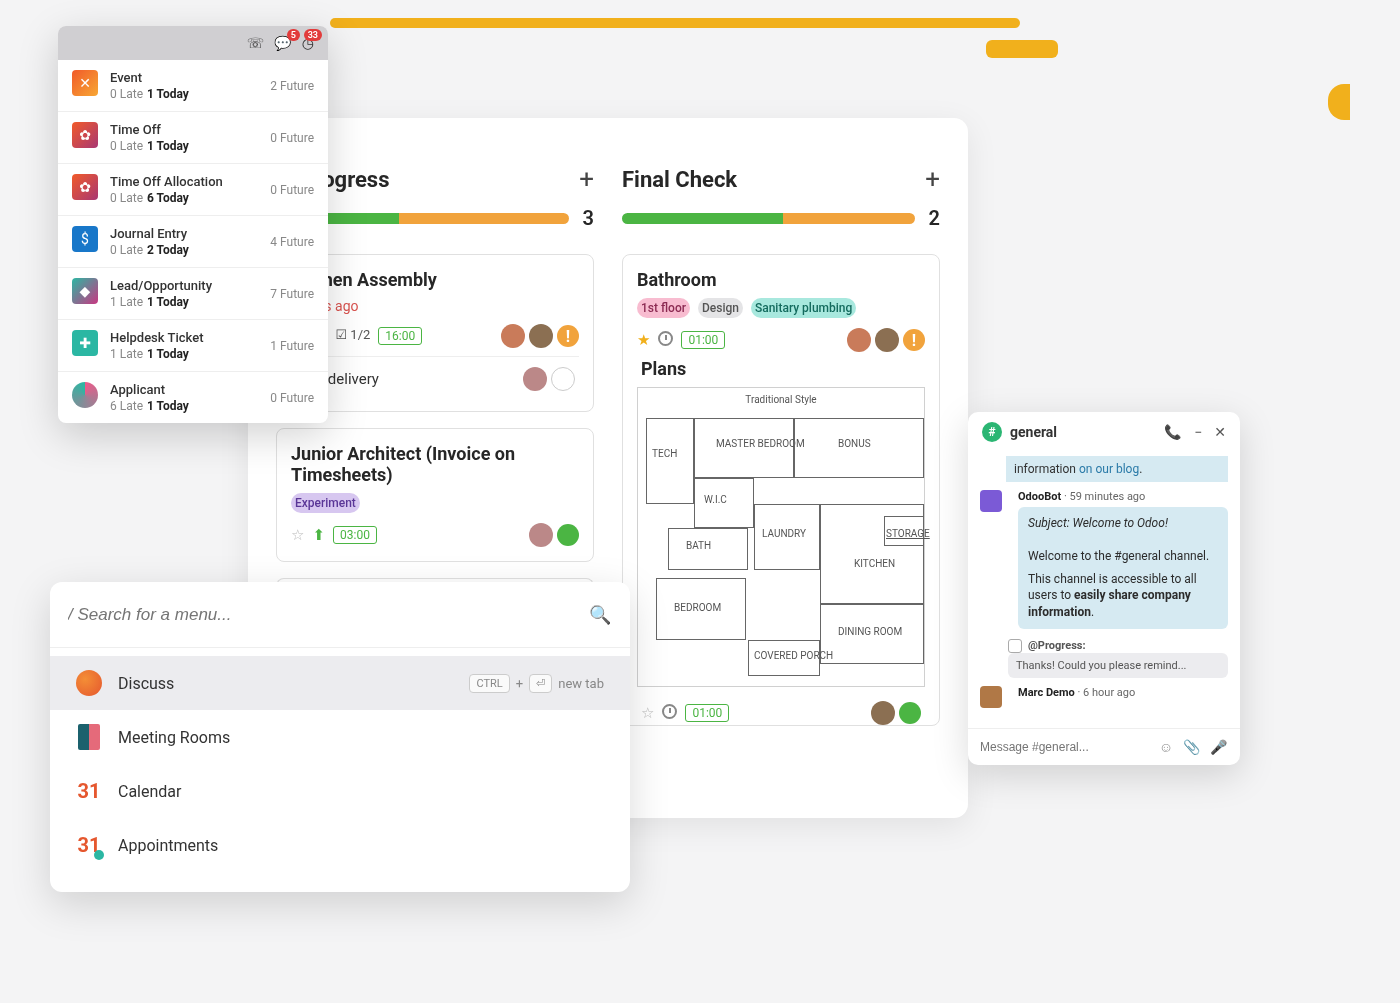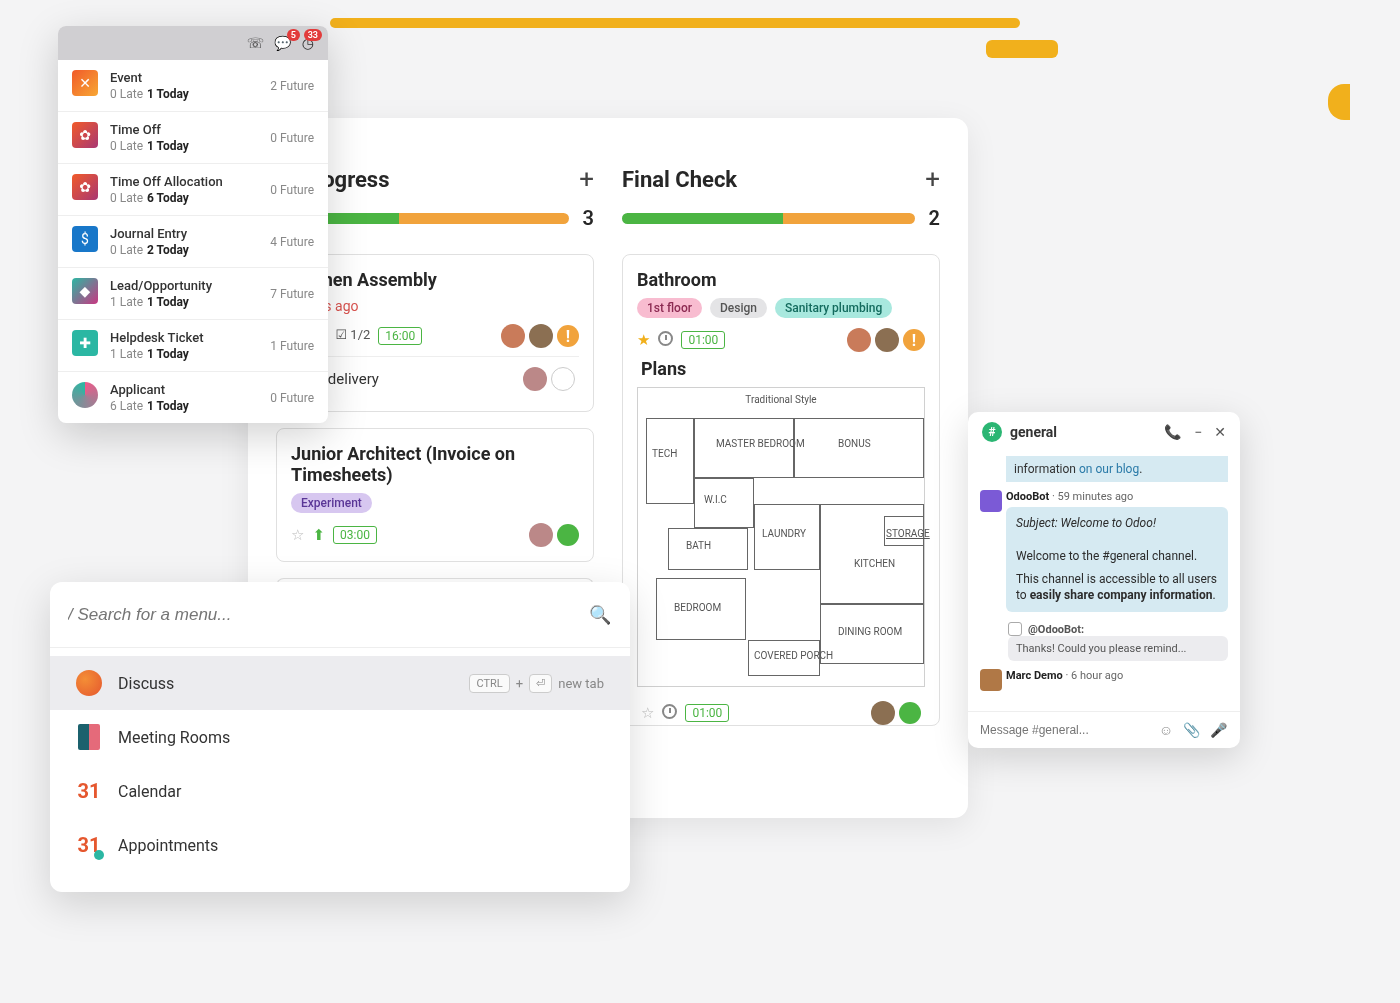--- a/index.html
+++ b/index.html
@@ -114,21 +114,21 @@
     color: #d9534f;
   }
   .tags-row {
     display: flex;
     gap: 8px;
     flex-wrap: wrap;
     margin-bottom: 10px;
   }
   .tag {
     font-size: 12px;
-    padding: 3px 10px;
+    padding: 3px 4px;
     border-radius: 12px;
     font-weight: 500;
   }
   .tag-pink   { background: #f8bcd0; color: #8c2a52; }
   .tag-grey   { background: #e4e4e6; color: #555; }
   .tag-teal   { background: #a8e8de; color: #146b5e; }
   .tag-purple { background: #d7c7f0; color: #5a3697; }
 
   .card-footer {
     display: flex;
@@ -322,21 +322,21 @@
   }
   .chat-title { font-size:14px; font-weight:700; color:#333; }
   .chat-header-right { display:flex; gap:12px; color:#555; font-size:14px; }
 
   .chat-body { padding:4px 12px 10px 12px; font-size:12px; }
   .chat-line-top {
     background:#d6eaf2; border-radius:0; padding:6px 8px; margin:0 0 8px 26px;
     font-size:12px; color:#333;
   }
   .chat-line-top a { color:#2a7aa8; text-decoration:none; }
-  .chat-msg { display:flex; gap:4px; margin-bottom:10px; }
+  .chat-msg { display:flex; gap:16px; margin-bottom:10px; }
   .chat-avatar { width:22px; height:22px; border-radius:4px; flex-shrink:0; background:#7b5ad6; }
   .chat-avatar.marc { background:#b07846; }
   .chat-meta { font-size:11px; color:#666; }
   .chat-meta b { color:#222; font-weight:700; }
   .chat-bubble {
     background:#d6eaf2; border-radius:6px; padding:8px 10px; margin-top:4px;
     font-size:12px; color:#2c2c2c; line-height:1.4;
   }
   .chat-sub {
     background:#ececef; border-radius:6px; padding:6px 8px; font-size:11px;
@@ -639,21 +639,21 @@
         <div class="chat-bubble">
           <div style="font-style:italic;margin-bottom:16px;">Subject: Welcome to Odoo!</div>
           <div style="margin-bottom:6px;">Welcome to the #general channel.</div>
           <div><span>This channel is accessible to all users to </span><b>easily share company information</b><span>.</span></div>
         </div>
       </div>
     </div>
 
     <div class="chat-sub-head">
       <span class="mini-av"></span>
-      <b>@OdooBot:</b>
+      <b>@Progress:</b>
     </div>
     <div class="chat-sub">Thanks! Could you please remind...</div>
 
     <div class="chat-msg">
       <div class="chat-avatar marc"></div>
       <div style="flex:1;">
         <div class="chat-meta"><b>Marc Demo</b> · <span>6 hour ago</span></div>
       </div>
     </div>
   </div>

